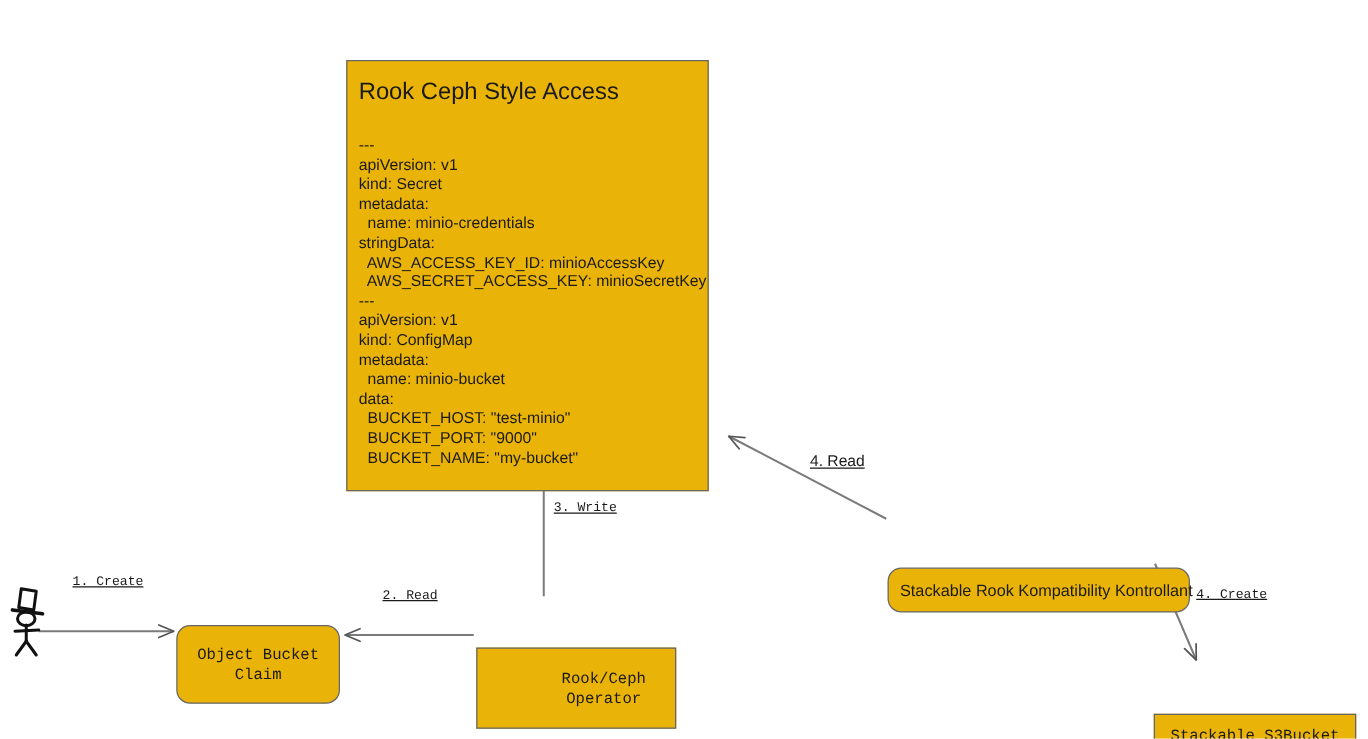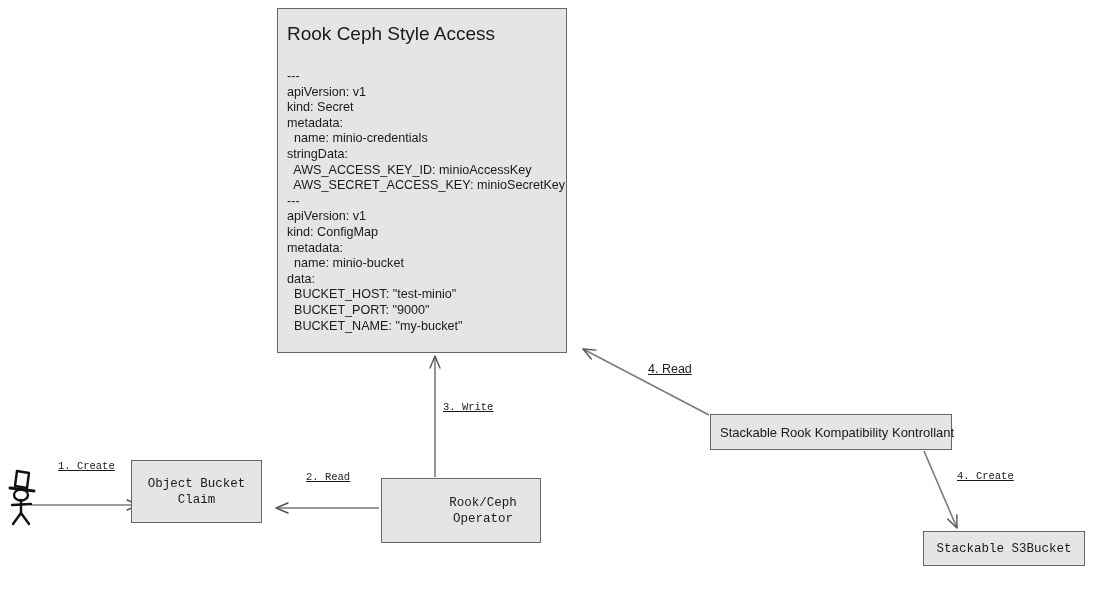--- a/index.html
+++ b/index.html
@@ -22,22 +22,23 @@
     position: absolute;
     left: 0;
     top: 0;
     width: 1094px;
     height: 591px;
     pointer-events: none;
   }
   .node {
     position: absolute;
     box-sizing: border-box;
-    background: #e5e5e5;
+    background: #eab308;
     border: 1.4px solid #666666;
+    margin-top: 40px;
   }
   .node-mono {
     font-family: "Liberation Mono", "DejaVu Sans Mono", monospace;
     font-size: 12.5px;
     line-height: 16px;
     color: #1a1a1a;
     display: flex;
     align-items: center;
     justify-content: center;
     text-align: center;
@@ -75,37 +76,39 @@
     left: 9px;
     top: 60px;
     font-family: "Liberation Sans", sans-serif;
     font-size: 12.6px;
     line-height: 15.6px;
     color: #1a1a1a;
     white-space: pre;
   }
   
   #obc-node {
-    left: 131px;
+    left: 141px;
     top: 460px;
     width: 131px;
     height: 63px;
+    border-radius: 11px;
   }
   #operator-node {
     left: 381px;
     top: 478px;
     width: 160px;
     height: 65px;
     padding-left: 44px;
   }
   #srkk-node {
     left: 710px;
     top: 414px;
     width: 242px;
     height: 36px;
+    border-radius: 11px;
   }
   #s3bucket-node {
     left: 923px;
     top: 531px;
     width: 162px;
     height: 35px;
   }
   
   .edge-label {
     position: absolute;

